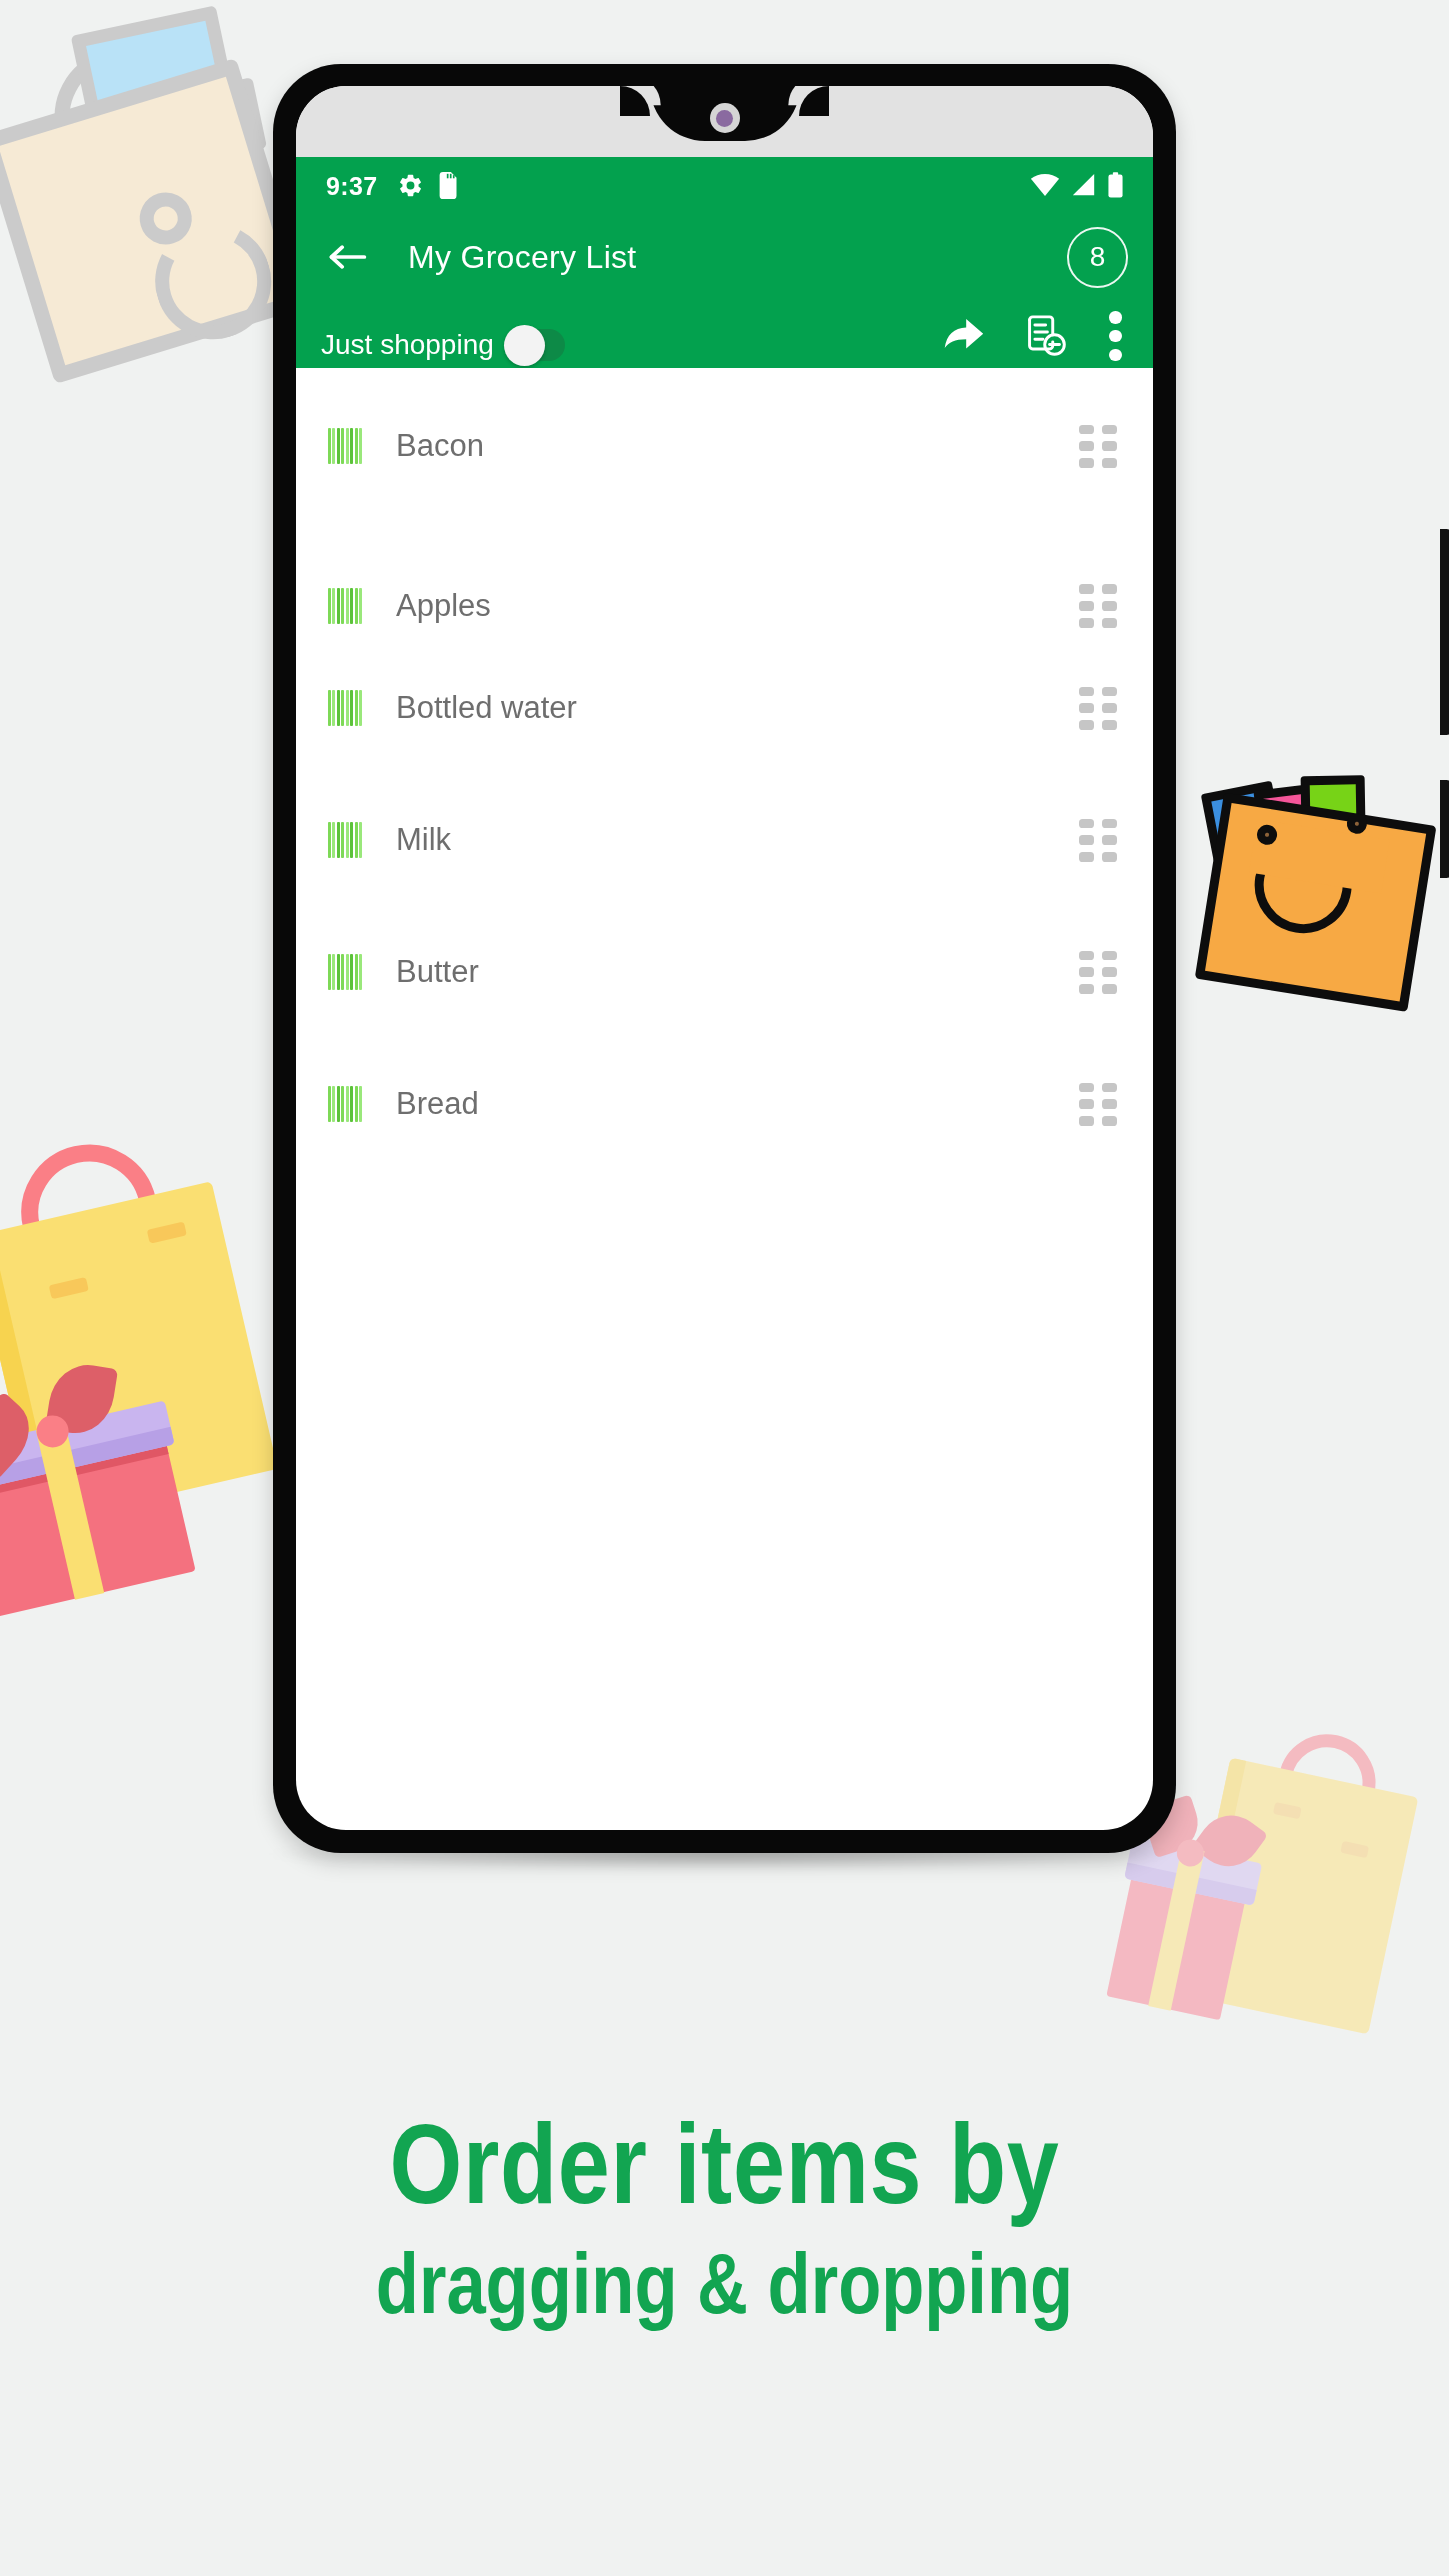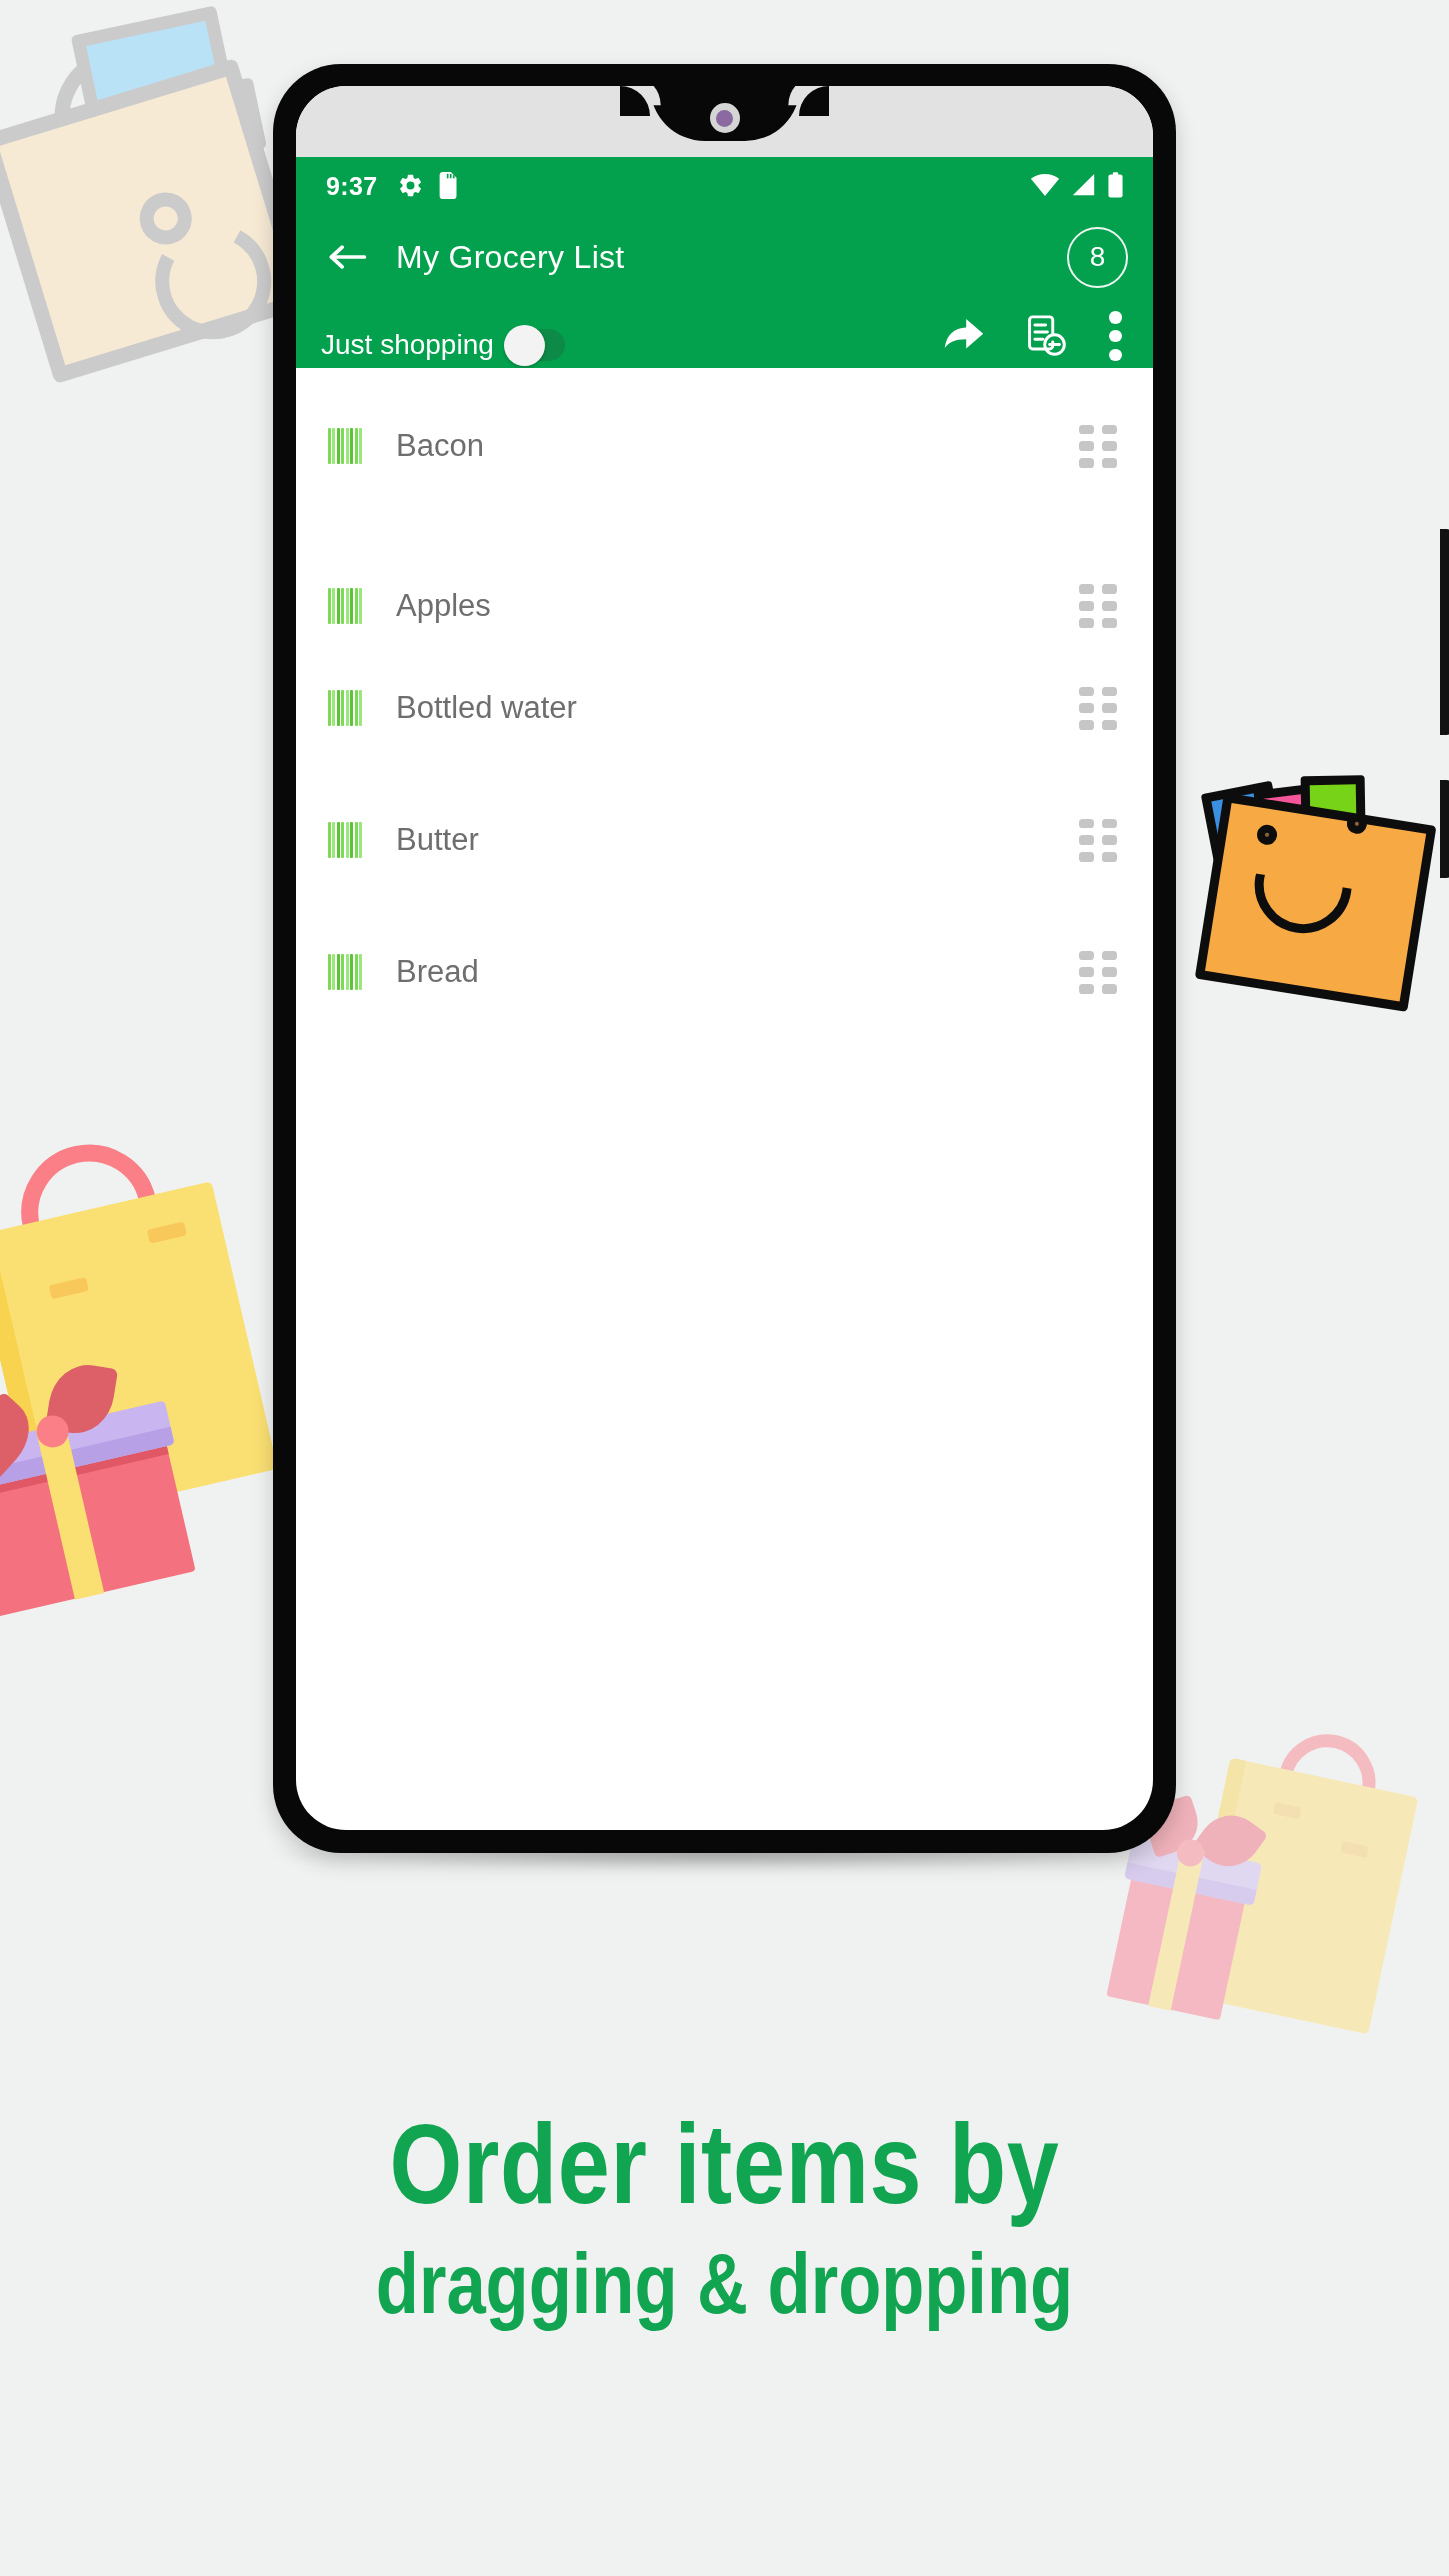--- a/index.html
+++ b/index.html
@@ -156,21 +156,21 @@
   }
   #status-time { font-size: 25px; font-weight: 700; letter-spacing: 0.4px; }
   .sb-icons-left { display: flex; align-items: center; gap: 15px; margin-left: 19.7px; }
   .sb-icons-right { display: flex; align-items: center; gap: 11.6px; margin-left: auto; }
   .sb-ico { display:block; }
 
   
   #app-bar { background: #03a14e; padding: 0 25px; }
   #app-bar-row1 { display: flex; align-items: center; height: 82px; }
   #back-button { width: 52px; height: 52px; display:flex; align-items:center; justify-content:center; }
-  #app-title { color: #fff; font-size: 32px; margin-left: 23px; letter-spacing: 0.3px; }
+  #app-title { color: #fff; font-size: 32px; margin-left: 35px; letter-spacing: 0.3px; }
   #count-badge {
     margin-left: auto; width: 61px; height: 61px; border: 2.7px solid rgba(255,255,255,.92);
     border-radius: 50%; display: flex; align-items: center; justify-content: center;
     color: #fff; font-size: 28px;
   }
   #app-bar-row2 { display: flex; align-items: flex-end; height: 70px; padding-bottom: 7.2px; }
   #toggle-label { color: #fff; font-size: 28px; }
   #just-shopping-toggle {
     margin-left: 16px; position: relative; width: 55px; height: 32px;
     background: #0d8a47; border-radius: 16px;
@@ -440,20 +440,41 @@
           <span class="drag-handle">
               <span></span>
               <span></span>
               <span></span>
               <span></span>
               <span></span>
               <span></span>
             </span>
         </div>
 
+        <div class="list-item" style="height:132px">
+          <span class="barcode">
+              <i></i>
+              <i class="l"></i>
+              <i class="d"></i>
+              <i></i>
+              <i class="l"></i>
+              <i class="d"></i>
+              <i></i>
+              <i class="l"></i>
+            </span>
+          <span class="item-label">Milk</span>
+          <span class="drag-handle">
+              <span></span>
+              <span></span>
+              <span></span>
+              <span></span>
+              <span></span>
+              <span></span>
+            </span>
+        </div>
 
         <div class="list-item" style="height:132px">
           <span class="barcode">
               <i></i>
               <i class="l"></i>
               <i class="d"></i>
               <i></i>
               <i class="l"></i>
               <i class="d"></i>
               <i></i>

